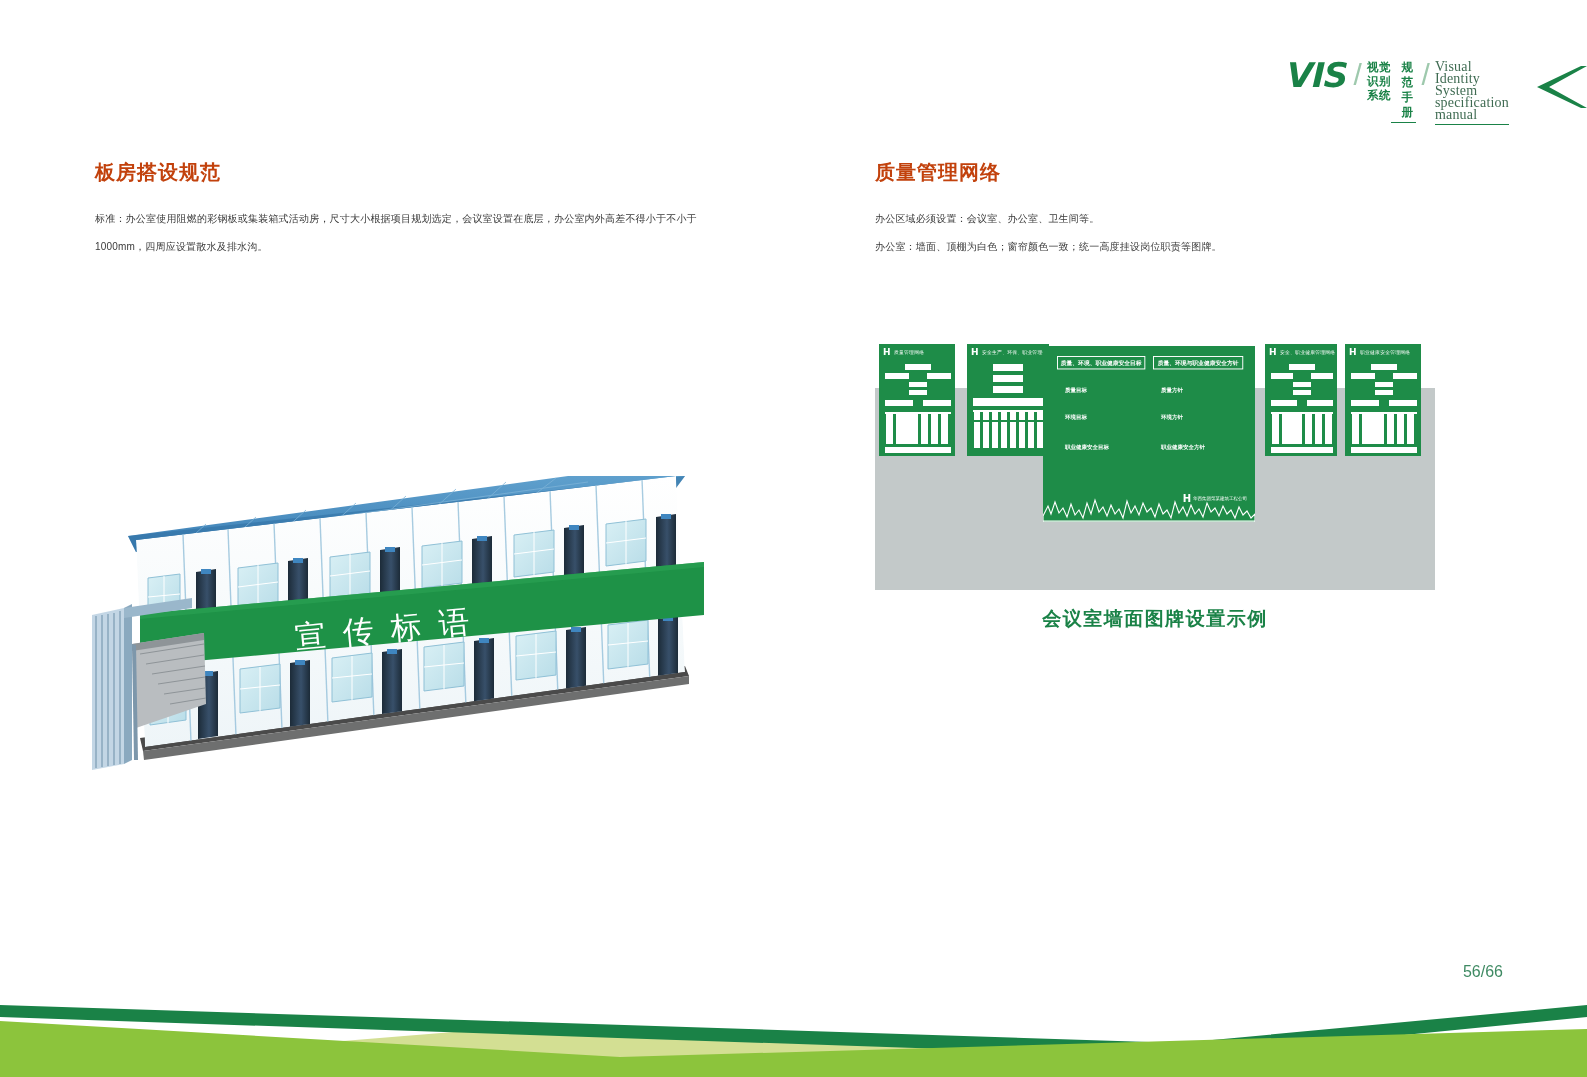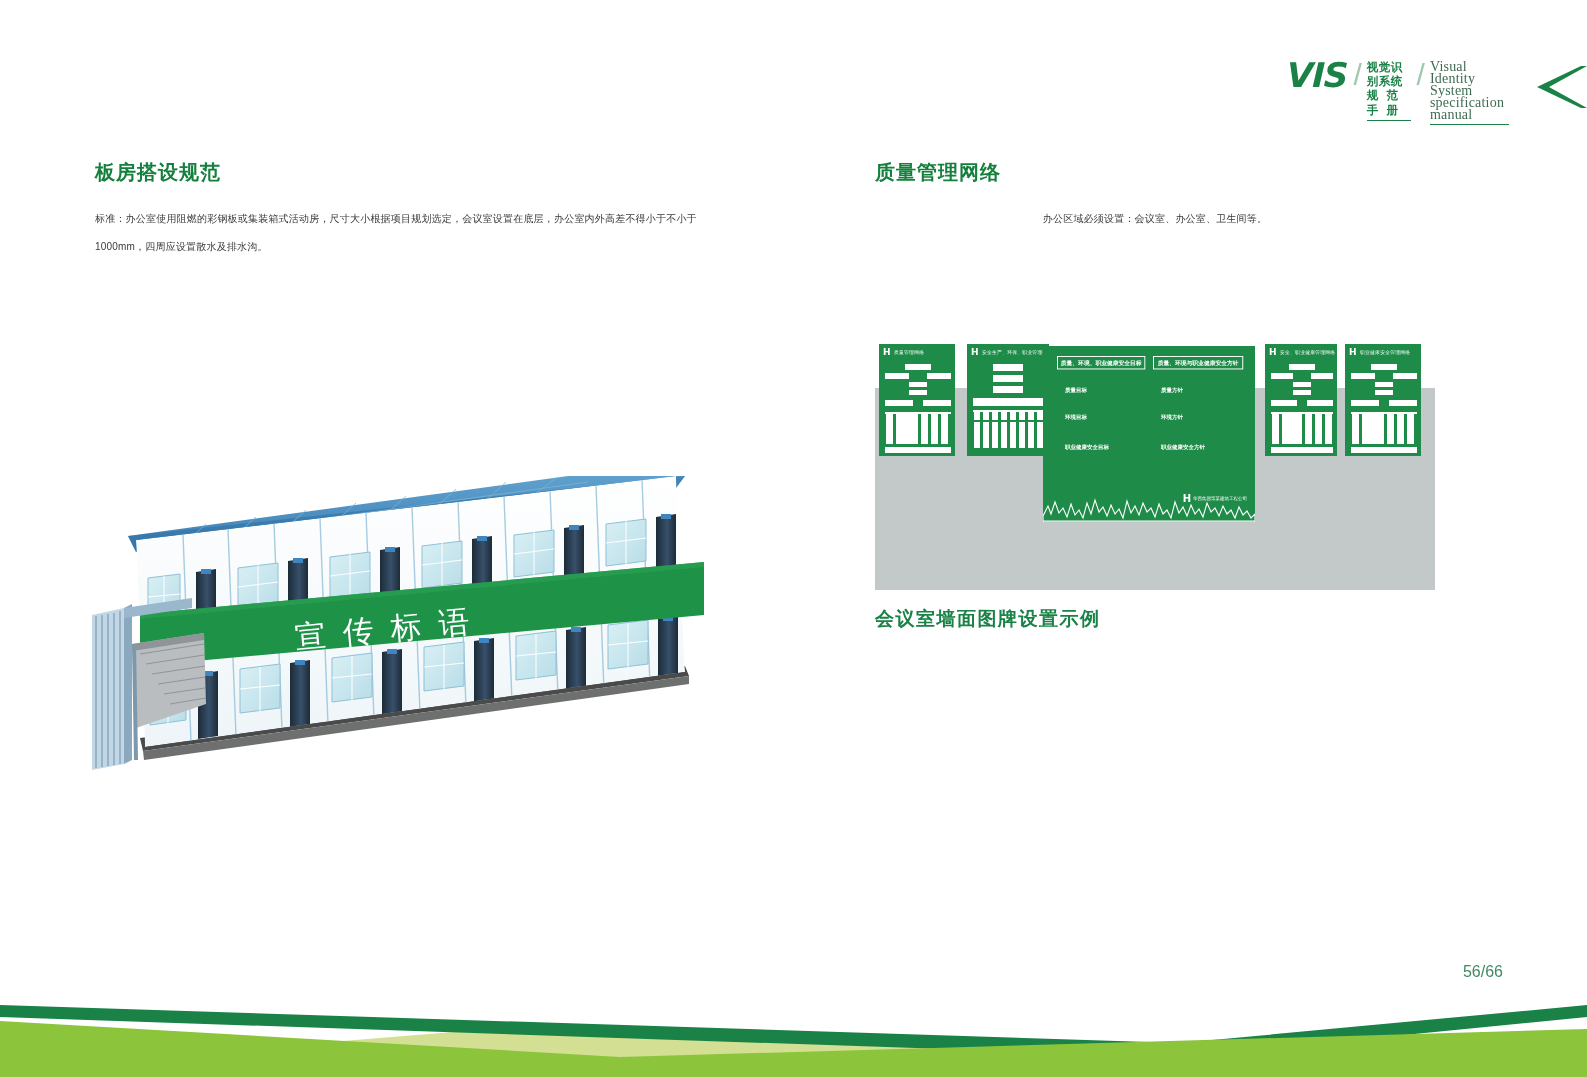--- a/index.html
+++ b/index.html
@@ -44,23 +44,23 @@
   }
   .vis-slash {
     color: #9ec9ad;
     font-size: 30px;
     line-height: 34px;
     margin: 0 5px 0 6px;
     font-weight: 300;
   }
   .vis-cn {
     display: flex;
-    flex-direction: column;
     justify-content: flex-start;
     padding-top: 2px;
+    text-align: right;
   }
   .vis-cn-l1 {
     font-size: 11.5px;
     line-height: 14px;
     color: #1a8247;
     font-weight: bold;
     letter-spacing: 0.5px;
   }
   .vis-cn-l2 {
     font-size: 11.5px;
@@ -94,37 +94,37 @@
     top: 8px;
     width: 58px;
     height: 42px;
   }
 
   
   .sec-title {
     position: absolute;
     font-size: 20px;
     font-weight: bold;
-    color: #15803d;
+    color: #c2410c;
     letter-spacing: 1px;
     white-space: nowrap;
   }
   #title-left  { left: 95px;  top: 159px; }
   #title-right { left: 875px; top: 159px; }
 
   
   .body-text {
     position: absolute;
     font-size: 10px;
     line-height: 27.5px;
     color: #3a3a3a;
     letter-spacing: 0.2px;
   }
   #text-left  { left: 95px;  top: 205px; width: 610px; }
-  #text-right { left: 875px; top: 205px; width: 560px; text-align: center; }
+  #text-right { left: 875px; top: 205px; width: 560px; }
   .body-text p { margin: 0; }
 
   
   .building-wrap {
     position: absolute;
     left: 88px;
     top: 448px;
     width: 625px;
     height: 325px;
   }
@@ -241,21 +241,21 @@
     line-height: 6px;
     white-space: nowrap;
   }
   .grass { position: absolute; left: 0; bottom: 0; width: 100%; height: 28px; }
 
   .wall-caption {
     position: absolute;
     left: 875px;
     top: 606px;
     width: 560px;
-    text-align: left;
+    text-align: center;
     font-size: 19px;
     font-weight: bold;
     color: #1a8247;
     letter-spacing: 1.5px;
   }
 
   
   .page-num {
     position: absolute;
     right: 84px;
@@ -471,20 +471,21 @@
       </g>
       <polygon points="44,196 46,312 50,312 48,197" fill="#7d97ab"></polygon>
     </g>
   </svg>
 </div>
 
 <div class="sec-title" id="title-right">质量管理网络</div>
 
 <div class="body-text" id="text-right">
   <p>办公区域必须设置：会议室、办公室、卫生间等。</p>
+  <p>办公室：墙面、顶棚为白色；窗帘颜色一致；统一高度挂设岗位职责等图牌。</p>
 </div>
 
 <div class="wall-wrap">
   <div class="wall-bg"></div>
 
   <div class="panel" style="left:4px; top:4px; width:76px; height:112px;">
     <div class="panel-head">
       <span class="panel-logo">H</span>
       <span class="panel-title">质量管理网络</span>
     </div>

